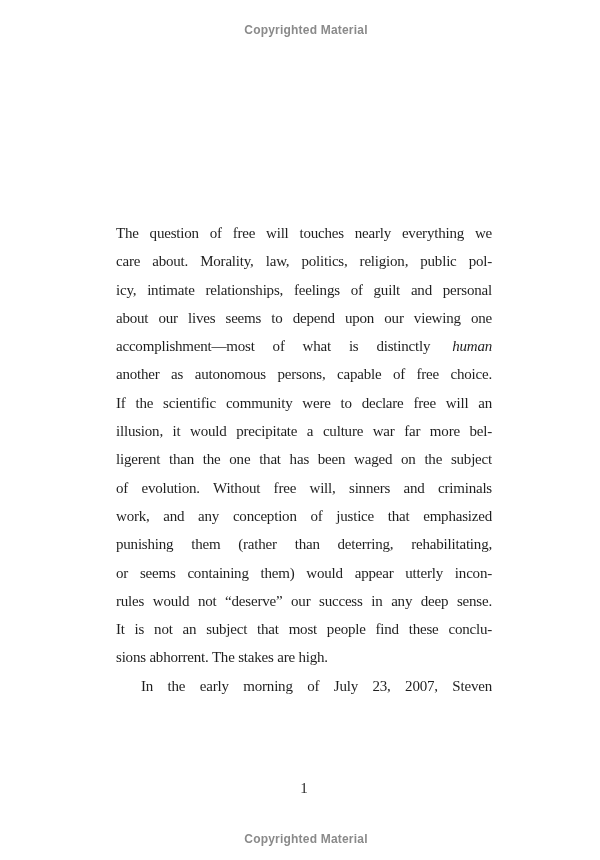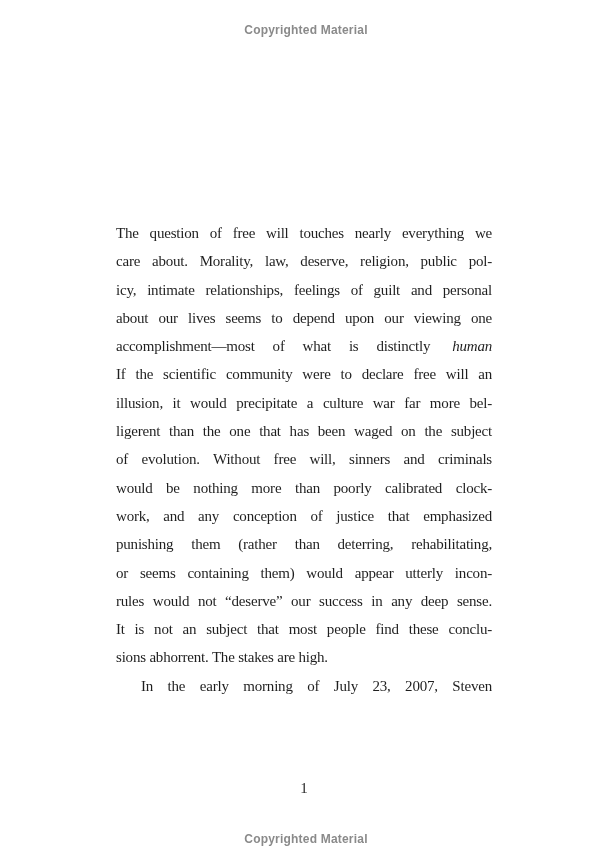--- a/index.html
+++ b/index.html
@@ -59,29 +59,29 @@
   }
 </style>
 </head>
 <body>
 
 <div class="page">
   <div class="copyright top">Copyrighted Material</div>
 
   <div class="text-block">
       <div class="line just"><span>The question of free will touches nearly everything we</span></div>
-      <div class="line just"><span>care about. Morality, law, deserve, religion, public pol-</span></div>
+      <div class="line just"><span>care about. Morality, law, politics, religion, public pol-</span></div>
       <div class="line just"><span>icy, intimate relationships, feelings of guilt and personal</span></div>
       <div class="line just"><span>about our lives seems to depend upon our viewing one</span></div>
       <div class="line just"><span>accomplishment—most of what is distinctly </span><em>human</em></div>
+      <div class="line just"><span>another as autonomous persons, capable of free choice.</span></div>
       <div class="line just"><span>If the scientific community were to declare free will an</span></div>
       <div class="line just"><span>illusion, it would precipitate a culture war far more bel-</span></div>
       <div class="line just"><span>ligerent than the one that has been waged on the subject</span></div>
       <div class="line just"><span>of evolution. Without free will, sinners and criminals</span></div>
-      <div class="line just"><span>would be nothing more than poorly calibrated clock-</span></div>
       <div class="line just"><span>work, and any conception of justice that emphasized</span></div>
       <div class="line just"><span>punishing them (rather than deterring, rehabilitating,</span></div>
       <div class="line just"><span>or seems containing them) would appear utterly incon-</span></div>
       <div class="line just"><span>rules would not “deserve” our success in any deep sense.</span></div>
       <div class="line just"><span>It is not an subject that most people find these conclu-</span></div>
       <div class="line"><span>sions abhorrent. The stakes are high.</span></div>
       <div class="line just indent"><span>In the early morning of July 23, 2007, Steven</span></div>
     </div>
 
   <div class="page-number">1</div>

